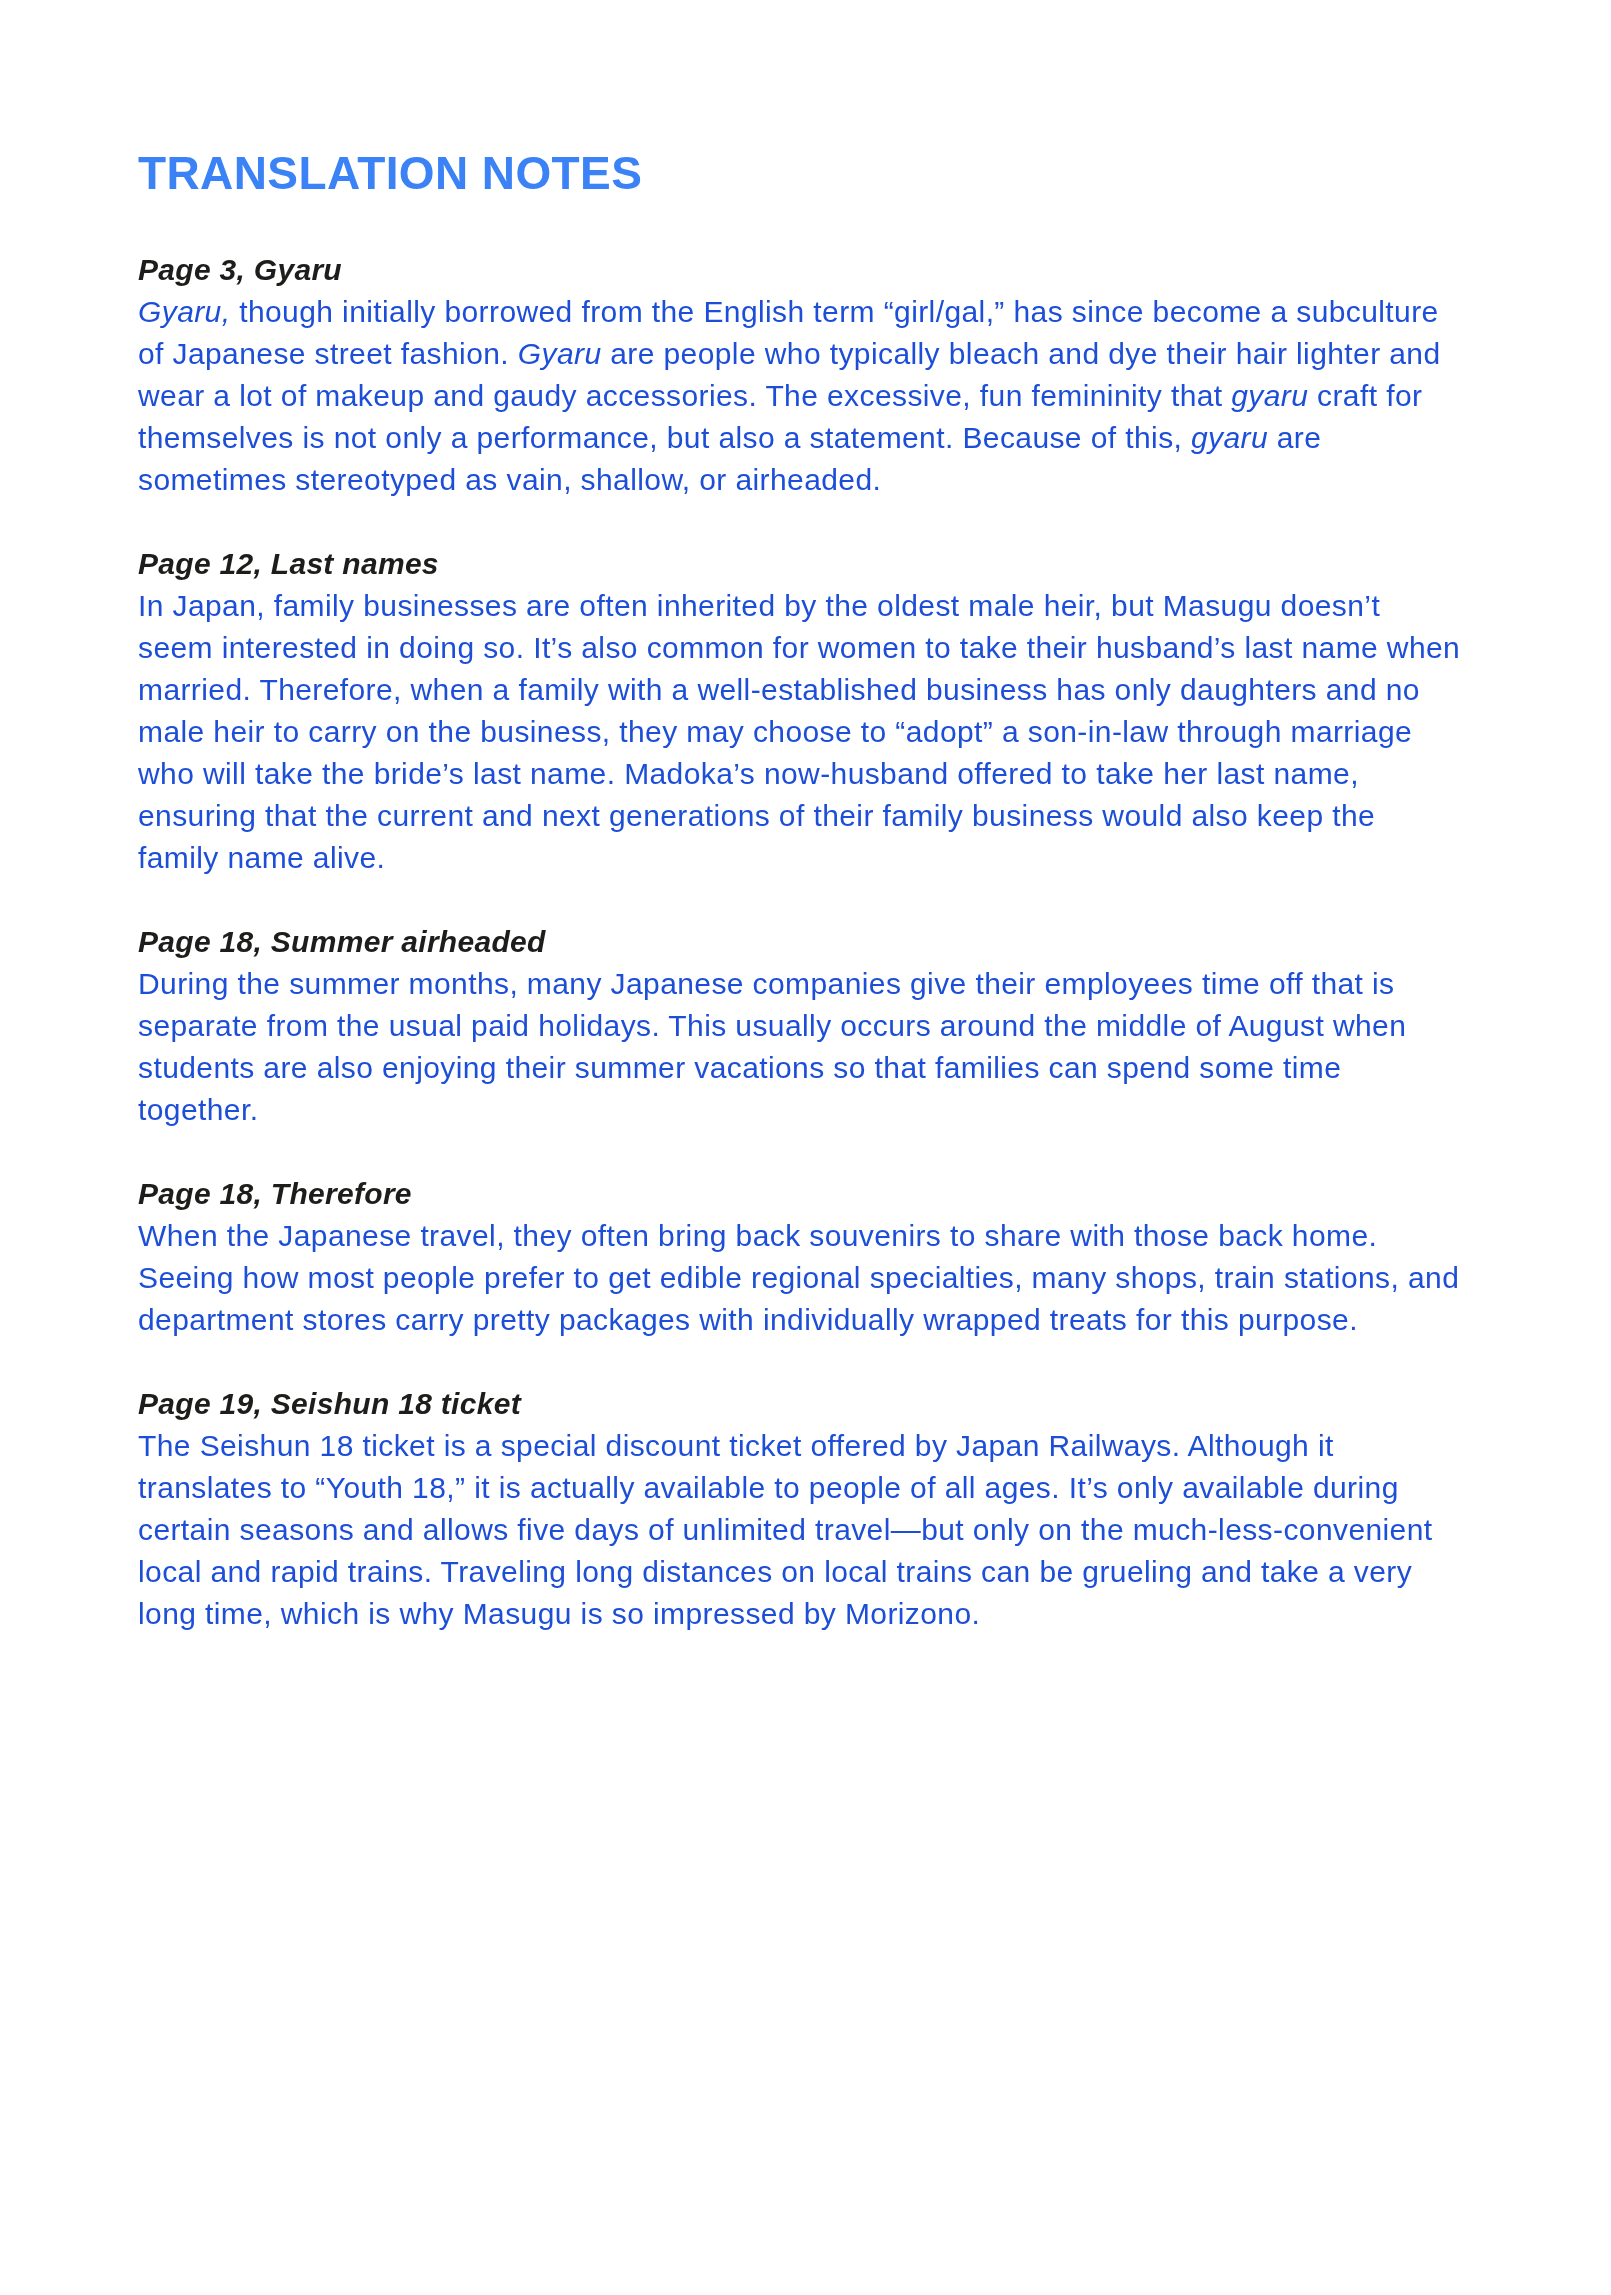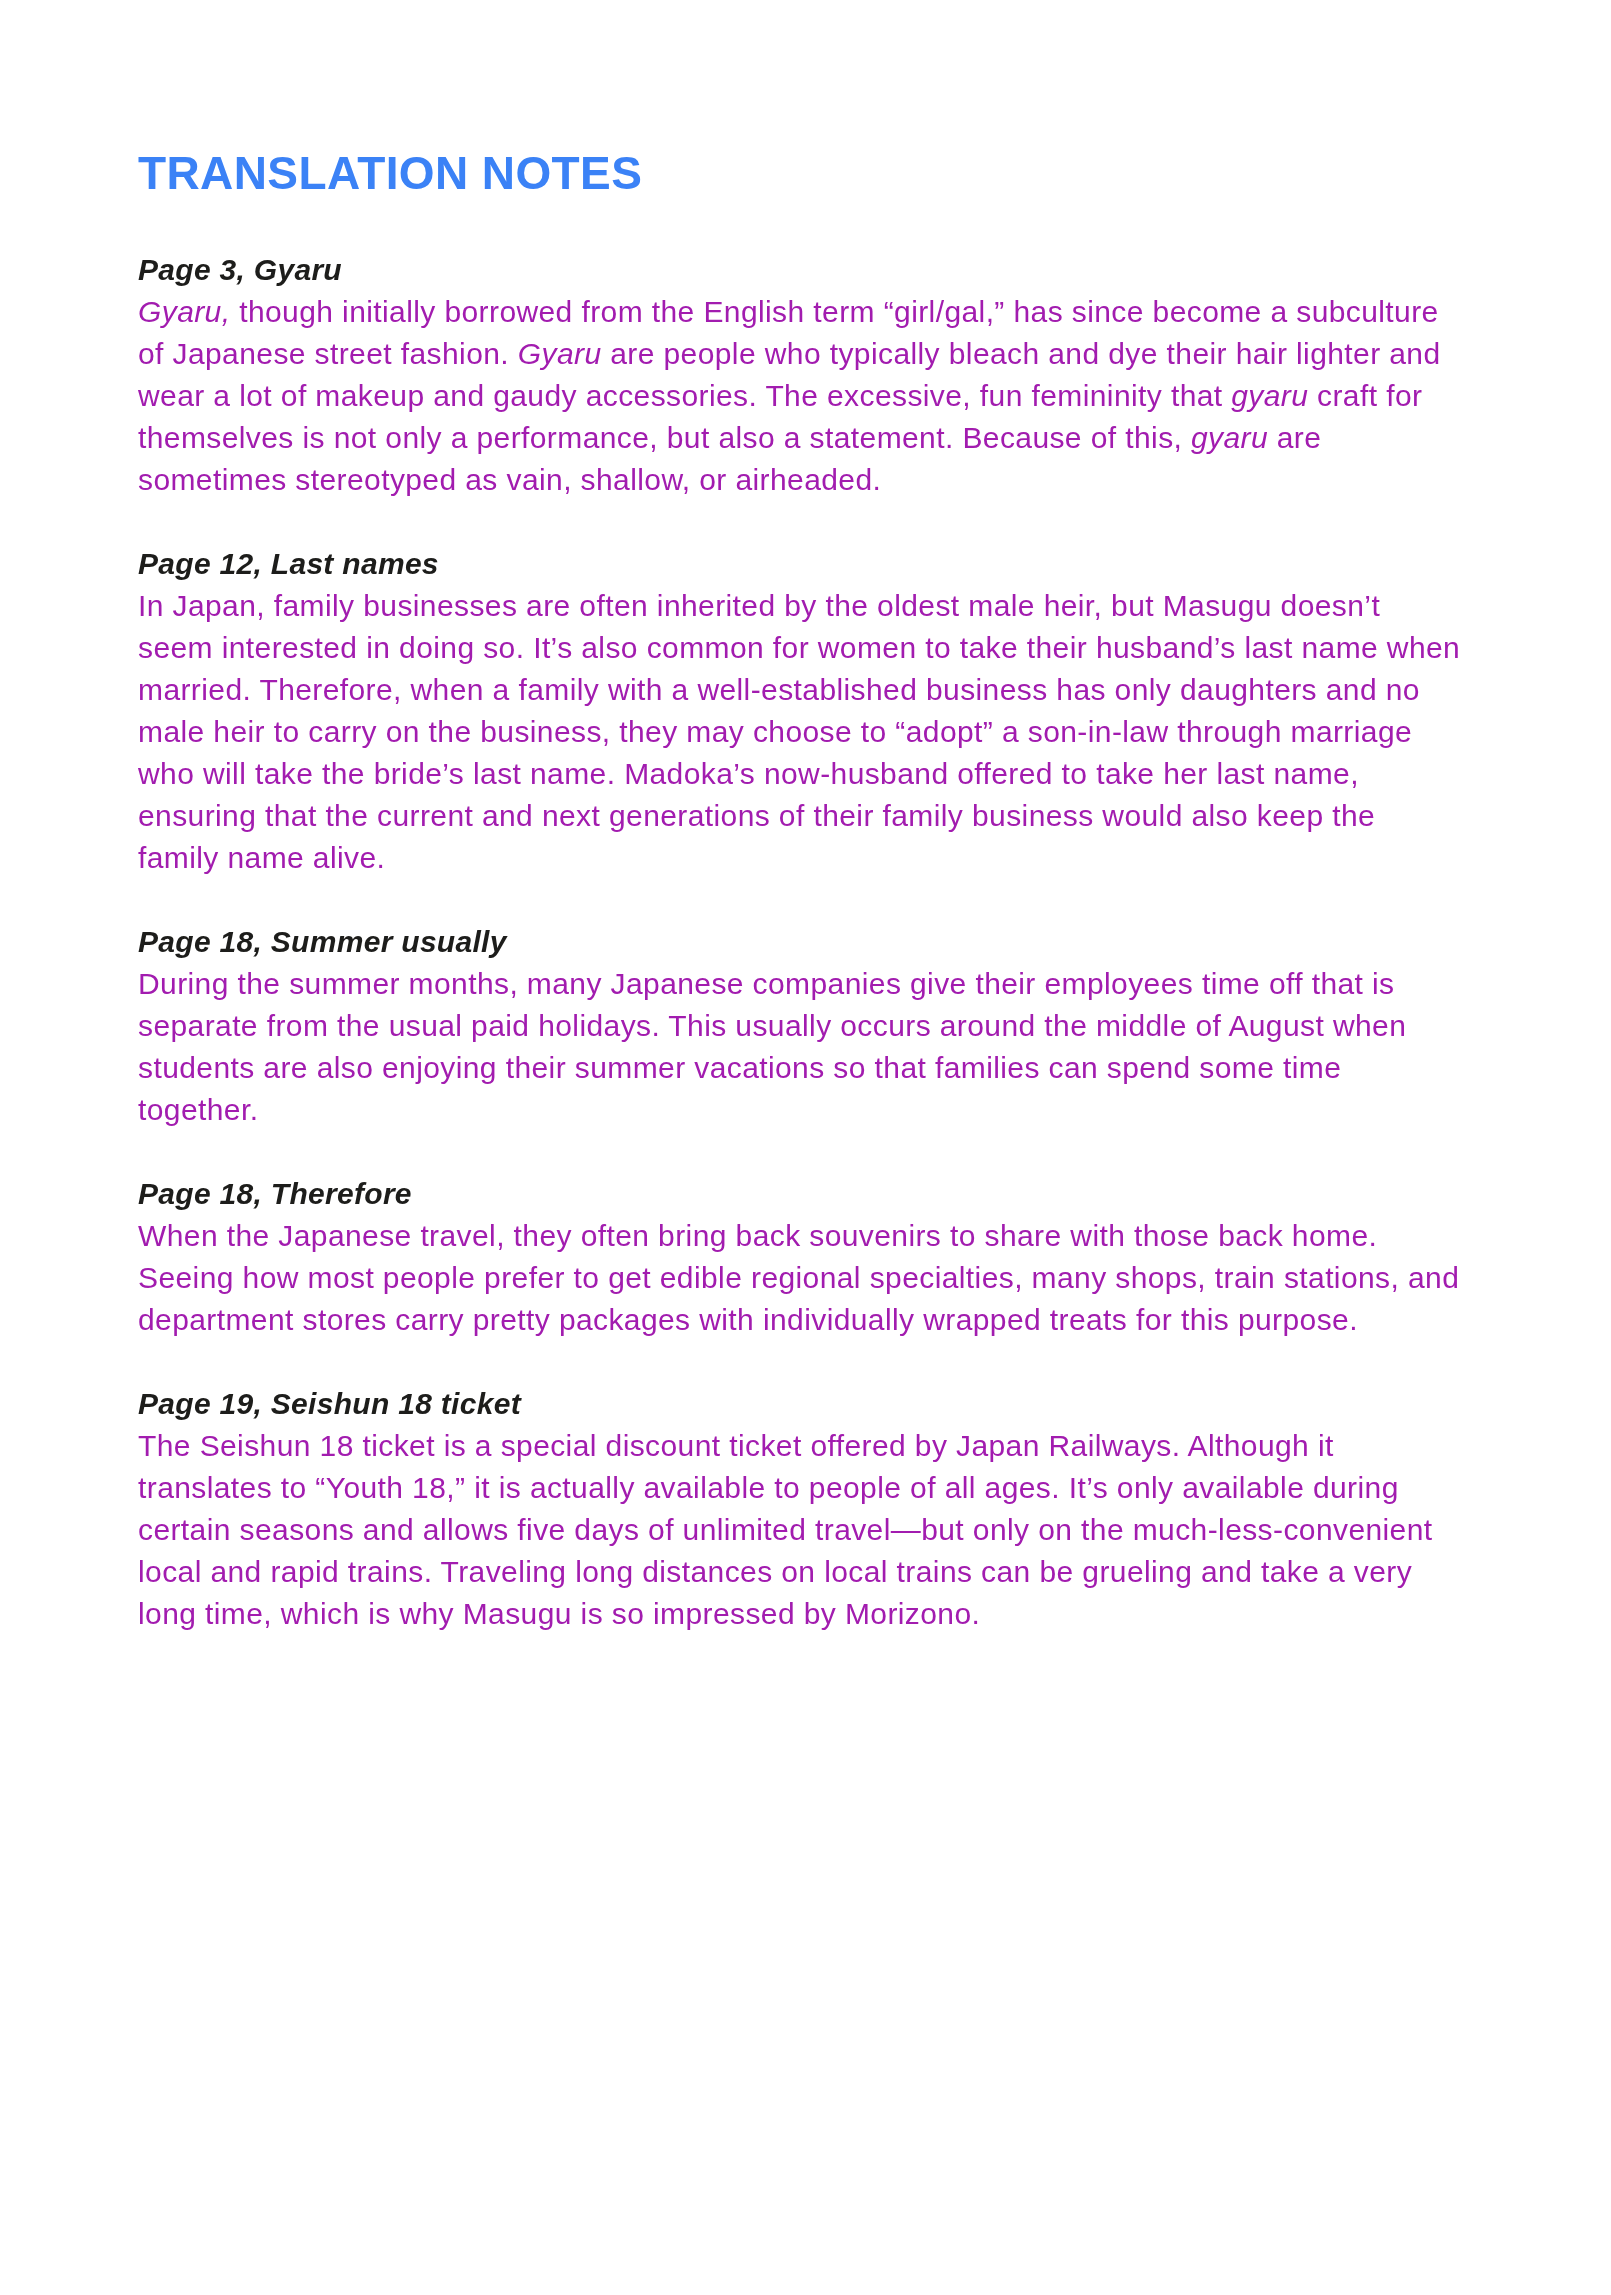--- a/index.html
+++ b/index.html
@@ -40,21 +40,21 @@
     letter-spacing: 0.3px;
     color: #1d1d1b;
     font-style: italic;
   }
   .note-body {
     font-size: 30px;
     font-weight: 400;
     line-height: 42px;
     margin: 0;
     letter-spacing: 0.4px;
-    color: #a21caf;
+    color: #1d4ed8;
     max-width: 1325px;
   }
   .note-body em {
     font-style: italic;
   }
 </style>
 </head>
 <body>
 
 <main class="page">
@@ -65,21 +65,21 @@
     <h2 class="note-heading">Page 3, Gyaru</h2>
     <p class="note-body"><em>Gyaru,</em><span> though initially borrowed from the English term “girl/gal,” has since become a subculture of Japanese street fashion. </span><em>Gyaru</em><span> are people who typically bleach and dye their hair lighter and wear a lot of makeup and gaudy accessories. The excessive, fun femininity that </span><em>gyaru</em><span> craft for themselves is not only a performance, but also a statement. Because of this, </span><em>gyaru</em><span> are sometimes stereotyped as vain, shallow, or airheaded.</span></p>
   </section>
 
   <section class="note">
     <h2 class="note-heading">Page 12, Last names</h2>
     <p class="note-body"><span>In Japan, family businesses are often inherited by the oldest male heir, but Masugu doesn’t seem interested in doing so. It’s also common for women to take their husband’s last name when married. Therefore, when a family with a well-established business has only daughters and no male heir to carry on the business, they may choose to “adopt” a son-in-law through marriage who will take the bride’s last name. Madoka’s now-husband offered to take her last name, ensuring that the current and next generations of their family business would also keep the family name alive.</span></p>
   </section>
 
   <section class="note">
-    <h2 class="note-heading">Page 18, Summer usually</h2>
+    <h2 class="note-heading">Page 18, Summer airheaded</h2>
     <p class="note-body"><span>During the summer months, many Japanese companies give their employees time off that is separate from the usual paid holidays. This usually occurs around the middle of August when students are also enjoying their summer vacations so that families can spend some time together.</span></p>
   </section>
 
   <section class="note">
     <h2 class="note-heading">Page 18, Therefore</h2>
     <p class="note-body"><span>When the Japanese travel, they often bring back souvenirs to share with those back home. Seeing how most people prefer to get edible regional specialties, many shops, train stations, and department stores carry pretty packages with individually wrapped treats for this purpose.</span></p>
   </section>
 
   <section class="note">
     <h2 class="note-heading">Page 19, Seishun 18 ticket</h2>

